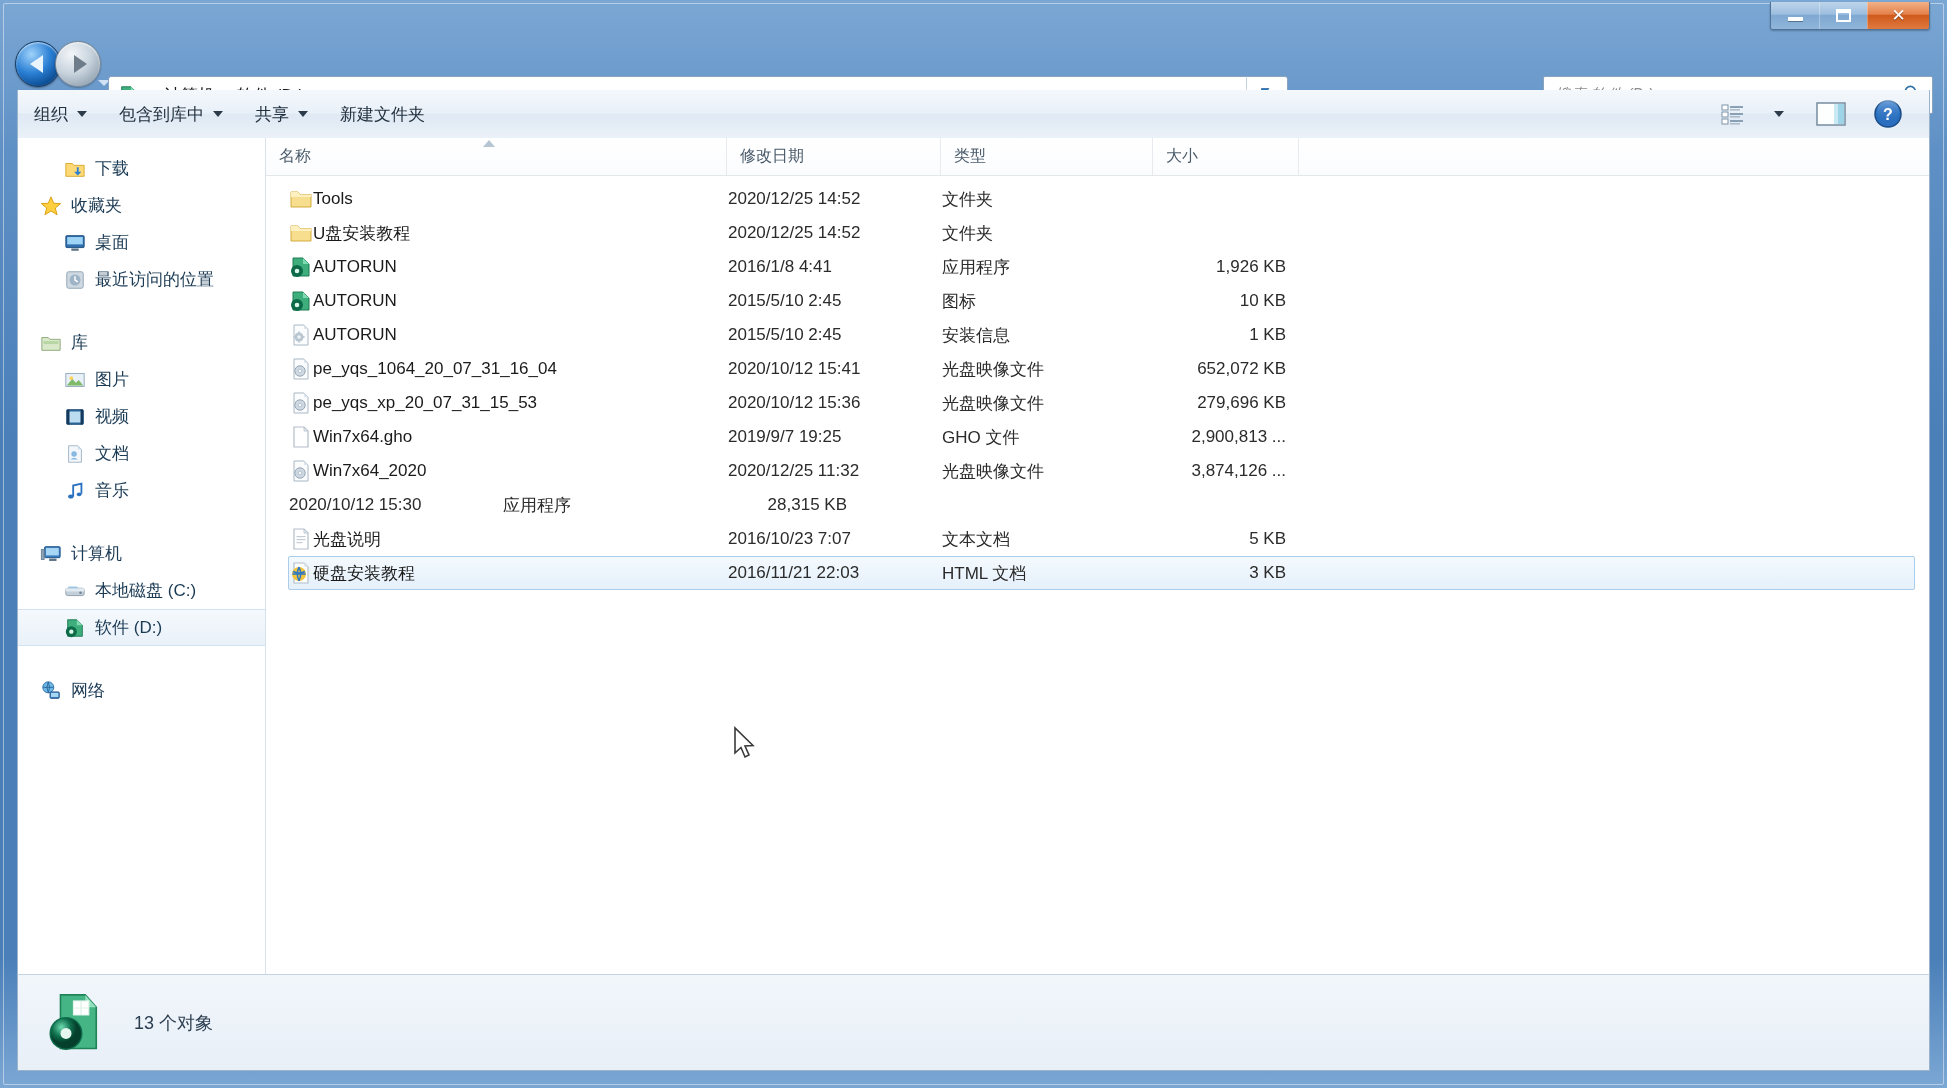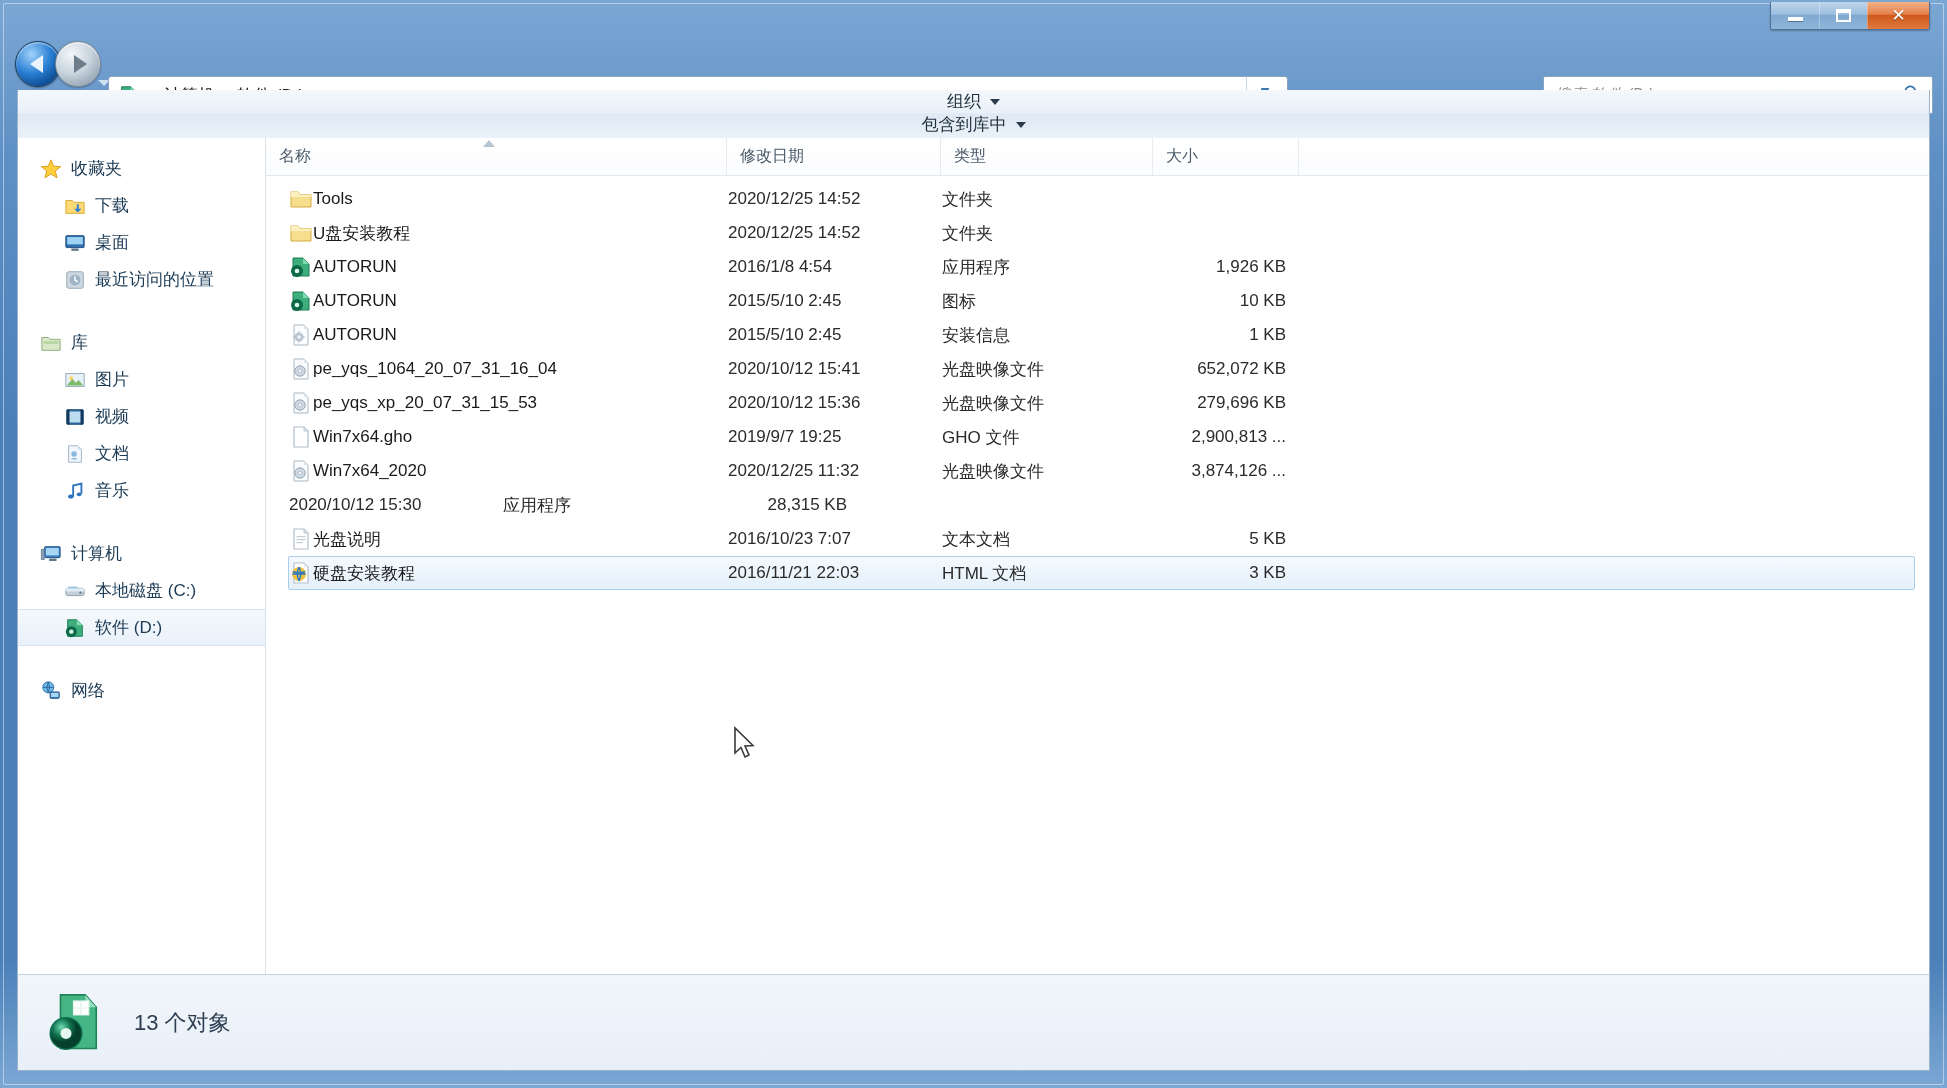--- a/index.html
+++ b/index.html
@@ -115,21 +115,21 @@
     display:flex;align-items:center; padding:0 10px;
   }
   #searchbox .ph { flex:1; font-size:16px;color:#8d8d8d; font-style:italic; }
   #search-ic { color:#2f6fa8; font-size:18px; }
 
   
   #toolbar {
     position:absolute; left:17px; top:90px; width:1913px; height:48px;
     background: linear-gradient(180deg,#f4f8fc 0%, #e9f0f8 48%, #dfe9f4 50%, #eaf1f8 100%);
     border-left:1px solid #9bb3cb; border-right:1px solid #9bb3cb;
-    display:flex; align-items:center;flex-direction:column;
+    display:flex; align-items:center;
   }
   .tbitem {
     display:flex;align-items:center; gap:9px;
     padding:0 16px; height:34px; font-size:17px; color:#22313f; cursor:default;
     border-radius:3px;
   }
   .tbcaret { width:0;height:0;border-left:5px solid transparent;border-right:5px solid transparent;border-top:6px solid #2c3b4a;}
   #tb-right { margin-left:auto; display:flex; align-items:center; gap:6px; padding-right:16px; }
   .tbicon { width:40px;height:34px; display:flex;align-items:center;justify-content:center;cursor:default;border-radius:3px;}
 
@@ -195,21 +195,21 @@
   .cell.sz   { width:132px; text-align:right; color:#2b2b2b; }
   .ficon { width:24px;height:24px; flex:none; display:flex;align-items:center;justify-content:center;}
 
   
   #statusbar {
     position:absolute; left:17px; top:974px; width:1913px; height:97px;
     background: linear-gradient(180deg,#f1f6fb 0%, #e8eff7 100%);
     border:1px solid #9bb3cb; border-top:1px solid #c3d3e2;
     display:flex; align-items:center; padding-left:26px; gap:24px;
   }
-  #status-text { font-size:22px; color:#2c3e50; }
+  #status-text { font-size:18px; color:#2c3e50; }
 
   
   #cursor { position:absolute; left:733px; top:726px; pointer-events:none; z-index:99; }
 </style>
 </head>
 <body>
 
 <div id="window">
 
   <div id="titlebar">
@@ -325,36 +325,36 @@
           <text x="15" y="21" font-size="16" font-weight="bold" fill="#ffffff" text-anchor="middle" font-family="Liberation Sans, sans-serif">?</text>
         </svg>
       </div>
     </div>
   </div>
 
   <div id="body">
 
     <div id="navpane">
 
+      <div class="navitem child">
+        <span class="navicon">
+          <svg width="22" height="22" viewBox="0 0 24 24">
+            <path d="M2 6 L9 6 L11 8 L22 8 L22 20 L2 20 Z" fill="#ffd976" stroke="#d4a72c" stroke-width="1"></path>
+            <path d="M16 10 L16 15 L19 15 L15 19 L11 15 L14 15 L14 10 Z" fill="#2a7fd4"></path>
+          </svg>
+        </span>
+        <span>下载</span>
+      </div>
       <div class="navitem">
         <span class="navicon">
           <svg width="22" height="22" viewBox="0 0 24 24">
               <polygon points="12,2 15,9 22.5,9.4 16.7,14.2 18.6,21.6 12,17.4 5.4,21.6 7.3,14.2 1.5,9.4 9,9" fill="#ffcf3f" stroke="#d79b10" stroke-width="1"></polygon>
             </svg>
         </span>
         <span>收藏夹</span>
-      </div>
-      <div class="navitem child">
-        <span class="navicon">
-          <svg width="22" height="22" viewBox="0 0 24 24">
-            <path d="M2 6 L9 6 L11 8 L22 8 L22 20 L2 20 Z" fill="#ffd976" stroke="#d4a72c" stroke-width="1"></path>
-            <path d="M16 10 L16 15 L19 15 L15 19 L11 15 L14 15 L14 10 Z" fill="#2a7fd4"></path>
-          </svg>
-        </span>
-        <span>下载</span>
       </div>
       <div class="navitem child">
         <span class="navicon">
           <svg width="22" height="22" viewBox="0 0 24 24">
             <rect x="2" y="4" width="20" height="13" rx="1" fill="#2f6fae" stroke="#1c4a78"></rect>
             <rect x="3.5" y="5.5" width="17" height="8" fill="#9dd3f5"></rect>
             <rect x="8" y="18" width="8" height="2.5" fill="#5d7487"></rect>
           </svg>
         </span>
         <span>桌面</span>
@@ -528,21 +528,21 @@
               <span class="ficon">
                 <svg width="24" height="24" viewBox="0 0 24 24">
                   <path d="M4 3 L14 3 L20 9 L20 21 L4 21 Z" fill="#3fae7d" stroke="#1d7a52"></path>
                   <path d="M14 3 L14 9 L20 9 Z" fill="#7fd9b1"></path>
                   <circle cx="8" cy="16" r="6" fill="#0d6a49"></circle>
                   <circle cx="8" cy="16" r="2.3" fill="#dcf6ea"></circle>
                 </svg>
               </span>
               <span>AUTORUN</span>
             </div>
-            <div class="cell dt">2016/1/8 4:54</div>
+            <div class="cell dt">2016/1/8 4:41</div>
             <div class="cell tp">应用程序</div>
             <div class="cell sz">1,926 KB</div>
           </div>
           <div class="row">
             <div class="cell nm">
               <span class="ficon">
                 <svg width="24" height="24" viewBox="0 0 24 24">
                   <path d="M4 3 L14 3 L20 9 L20 21 L4 21 Z" fill="#3fae7d" stroke="#1d7a52"></path>
                   <path d="M14 3 L14 9 L20 9 Z" fill="#7fd9b1"></path>
                   <circle cx="8" cy="16" r="6" fill="#0d6a49"></circle>

